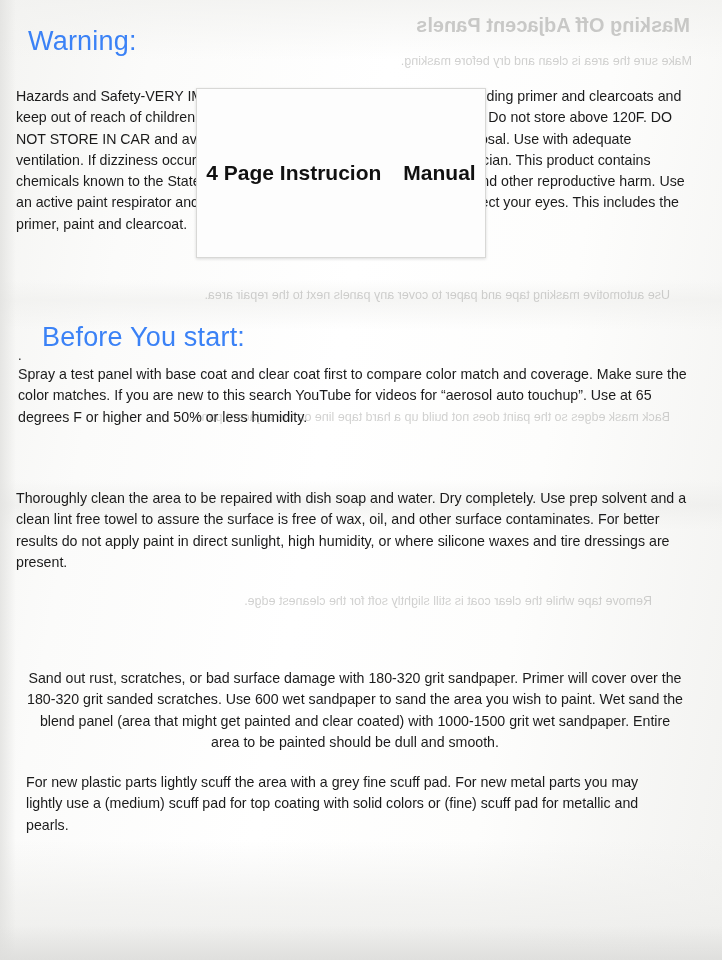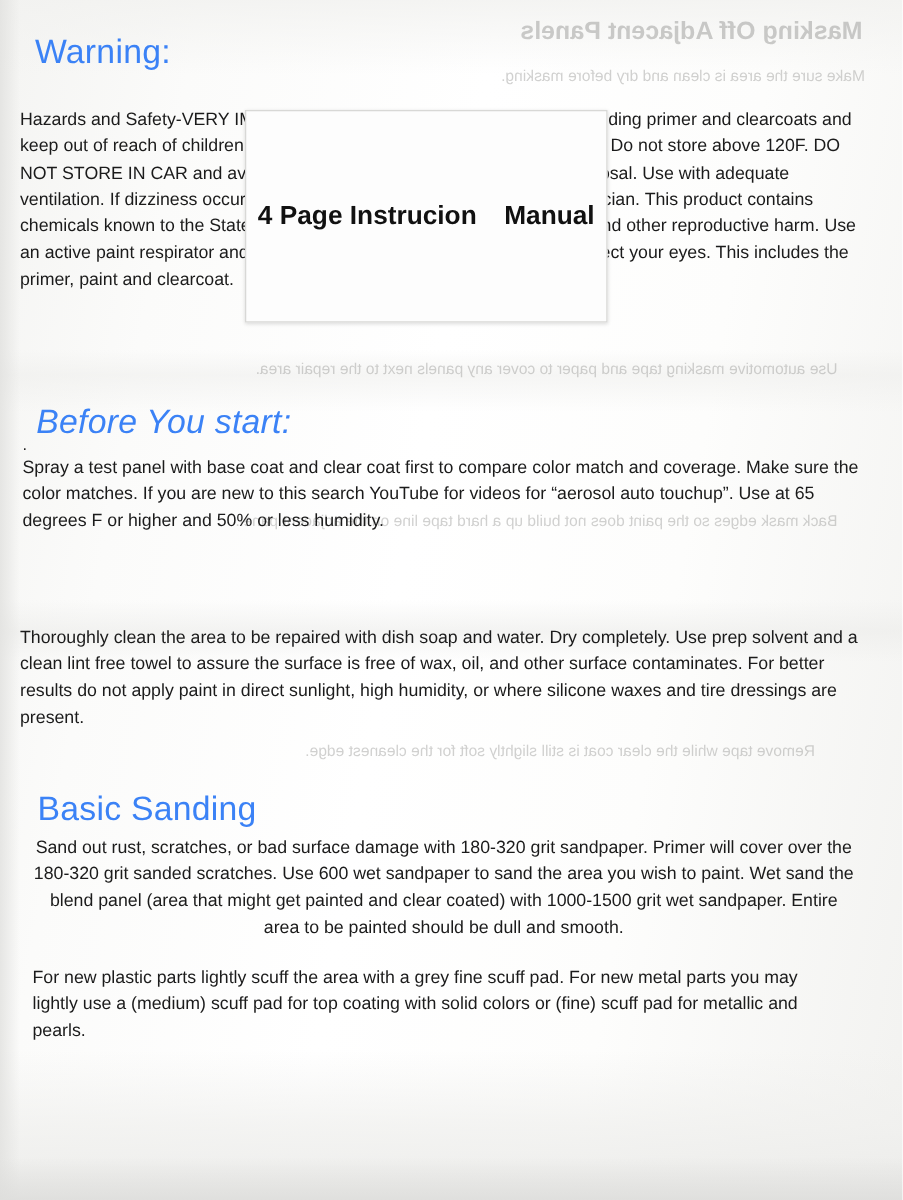--- a/index.html
+++ b/index.html
@@ -86,26 +86,26 @@
     font-size: 14.2px;
     line-height: 1.5;
     margin: 0;
     color: #1b1b1b;
   }
 
   
   #warning-heading { position: absolute; left: 14px; top: 12px; }
   #warning-text    { position: absolute; left: 16px; top: 86px; width: 678px; }
 
-  #before-heading  { position: absolute; left: 15px; top: 308px; font-style: italic; }
+  #before-heading  { position: absolute; left: 28px; top: 308px; }
   #before-dot      { position: absolute; left: 18px; top: 348px; font-size: 13px; color:#1b1b1b;}
   #before-text     { position: absolute; left: 18px; top: 364px; width: 674px; }
 
   #surface-heading { position: absolute; left: 16px; top: 458px; }
-  #surface-text    { position: absolute; left: 16px; top: 500px; width: 672px; }
+  #surface-text    { position: absolute; left: 16px; top: 488px; width: 672px; }
 
   #sanding-heading { position: absolute; left: 16px; top: 618px; }
   #sanding-text1   { position: absolute; left: 24px; top: 668px; width: 662px; text-align: center; }
   #sanding-text2   { position: absolute; left: 26px; top: 772px; width: 650px; }
 
   
   #label-card {
     position: absolute;
     left: 196px;
     top: 88px;
@@ -162,19 +162,18 @@
     <div class="line">4 Page Instrucion</div>
     <div class="line">Manual</div>
   </div>
 
   <h1 class="sect" id="before-heading">Before You start:</h1>
   <div id="before-dot">.</div>
   <p class="body" id="before-text">Spray a test panel with base coat and clear coat first to compare color match and coverage. Make sure the color matches.  If you are new to this search YouTube for videos for “aerosol auto touchup”.  Use at 65 degrees F or higher and 50% or less humidity.</p>
 
   <p class="body" id="surface-text">Thoroughly clean the area to be repaired with dish soap and water.  Dry completely. Use prep solvent and a clean lint free towel to assure the surface is free of wax, oil, and other surface contaminates. For better results do not apply paint in direct sunlight, high humidity, or where silicone waxes and tire dressings are present.</p>
 
-  <h1 class="sect" id="sanding-heading">Basic Sanding</h1>
   <p class="body" id="sanding-text1">Sand out rust, scratches, or bad surface damage with 180-320 grit sandpaper. Primer will cover over the 180-320 grit sanded scratches. Use 600 wet sandpaper to sand the area you wish to paint. Wet sand the blend panel (area that might get painted and clear coated) with 1000-1500 grit wet sandpaper. Entire area to be painted should be dull and smooth.</p>
   <p class="body" id="sanding-text2">For new plastic parts lightly scuff the area with a grey fine scuff pad. For new metal parts you may lightly use a (medium) scuff pad for top coating with solid colors or (fine) scuff pad for metallic and pearls.</p>
 
   <div id="left-shade"></div>
   <div id="bottom-shade"></div>
 </div>
 
 </body></html>

